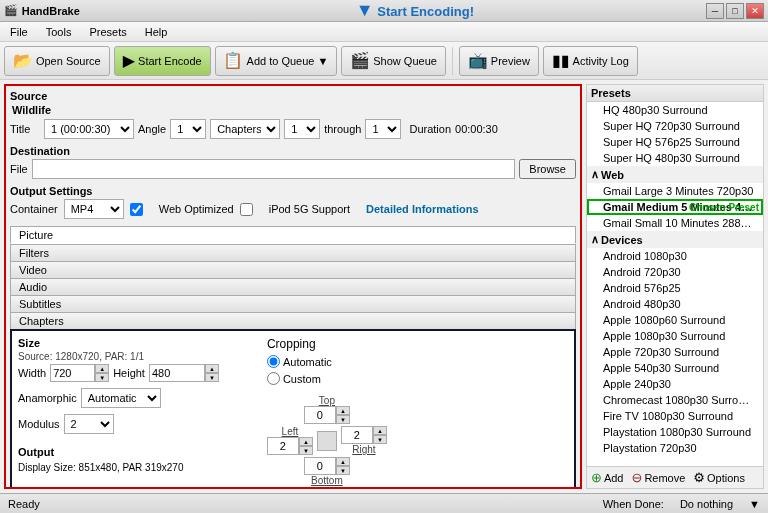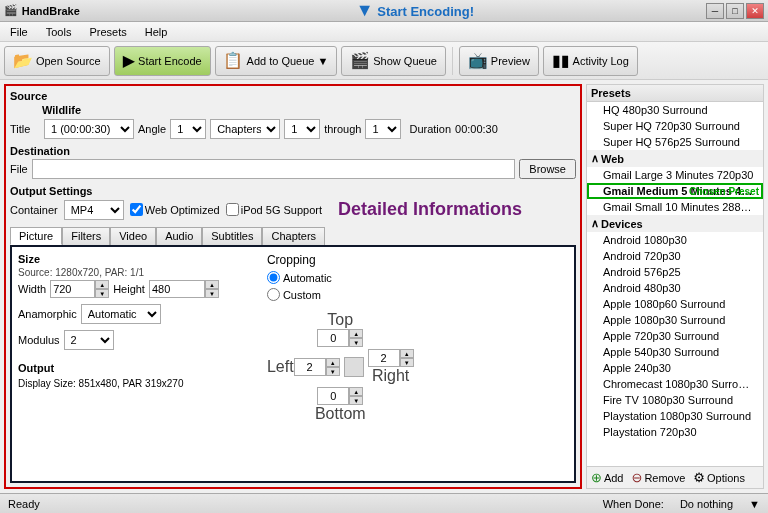--- a/index.html
+++ b/index.html
@@ -73,45 +73,45 @@
       margin: 4px;
       background: #f0f0f0;
       display: flex;
       flex-direction: column;
       padding: 4px;
       overflow: hidden;
     }
 
     
     .section-label { font-weight: bold; font-size: 11px; margin-bottom: 2px; }
-    .source-row { display: flex; align-items: center; gap: 4px; margin-bottom: 3px; margin-left: 30px; }
+    .source-row { display: flex; align-items: center; gap: 4px; margin-bottom: 3px; }
     .source-name { font-size: 11px; font-weight: bold; margin-left: 2px; }
 
     select, input[type="text"] {
       font-size: 11px;
       border: 1px solid #aaa;
       background: white;
       padding: 1px 2px;
     }
     select { height: 20px; }
 
     .form-row { display: flex; align-items: center; gap: 4px; margin-bottom: 3px; }
     .form-label { font-size: 11px; min-width: 30px; }
 
     
     .dest-row { display: flex; align-items: center; gap: 4px; margin-bottom: 3px; }
     .dest-input { flex: 1; height: 20px; border: 1px solid #aaa; }
 
     
     .output-row { display: flex; align-items: center; gap: 6px; margin-bottom: 3px; }
-    .checkbox-label { display: flex; align-items: center; gap: 2px; font-size: 11px; justify-content: space-between; }
-    .detailed-info { color: #701a75; font-size: 18px; font-weight: bold; margin-left: 10px; }
-
-    
-    #tabs { display: flex; gap: 0; margin-bottom: 0; margin-top: 4px; }
+    .checkbox-label { display: flex; align-items: center; gap: 16px; font-size: 11px; justify-content: space-between; }
+    .detailed-info { color: #0369a1; font-size: 11px; font-weight: bold; margin-left: 10px; }
+
+    
+    #tabs { display: flex; gap: 0; margin-bottom: 0; margin-top: 4px; flex-direction: column; }
     .tab {
       padding: 2px 8px; font-size: 11px;
       border: 1px solid #aaa; border-bottom: none;
       background: linear-gradient(to bottom, #f5f5f5, #e0e0e0);
       cursor: pointer;
     }
     .tab.active { background: white; border-bottom: 1px solid white; }
     #tab-content {
       border: 2px solid #0f172a;
       background: white;
@@ -133,21 +133,21 @@
 
     .amorphic-row { display: flex; align-items: center; gap: 4px; }
     .modulus-row { display: flex; align-items: center; gap: 4px; }
 
     .output-disp { font-size: 10px; margin-top: 4px; }
 
     
     .tc-right { display: flex; flex-direction: column; gap: 4px; }
     .crop-label { font-weight: normal; font-size: 12px; }
     .radio-row { display: flex; align-items: center; gap: 3px; font-size: 11px; }
-    .crop-label-sm { font-size: 16px; color: #444; }
+    .crop-label-sm { font-size: 10px; color: #444; text-decoration: underline; }
     .crop-spin { display: flex; align-items: center; }
     .crop-spin input { width: 32px; height: 18px; font-size: 11px; border: 1px solid #aaa; text-align: center; }
 
     
     #right-panel {
       width: 178px;
       margin: 4px 4px 4px 0;
       display: flex;
       flex-direction: column;
     }
@@ -391,21 +391,21 @@
             <span class="crop-label-sm">Top</span>
             <div class="crop-spin">
               <input type="text" value="0" style="width: 32px; height: 18px; text-align: center;">
               <div class="spinbox-arrows">
                 <button>▲</button>
                 <button>▼</button>
               </div>
             </div>
           </div>
           <div style="display:flex; align-items:center; gap:4px;">
-            <div style="display:flex; flex-direction:row; align-items:flex-start;">
+            <div style="display:flex; flex-direction:column; align-items:center;">
               <span class="crop-label-sm">Left</span>
               <div class="crop-spin">
                 <input type="text" value="2" style="width: 32px; height: 18px; text-align: center;">
                 <div class="spinbox-arrows">
                   <button>▲</button>
                   <button>▼</button>
                 </div>
               </div>
             </div>
             <div style="width:20px; height:20px; background:#ddd; border:1px solid #aaa;"></div>
@@ -435,20 +435,21 @@
     </div>
   </div>
 
   <div id="right-panel">
     <div id="presets-header">Presets</div>
     <div id="presets-list">
 
       <div class="preset-item">HQ 480p30 Surround</div>
       <div class="preset-item">Super HQ 720p30 Surround</div>
       <div class="preset-item">Super HQ 576p25 Surround</div>
+      <div class="preset-item">Super HQ 480p30 Surround</div>
 
       <div class="preset-group-header">
         <span>∧</span>
         <span>Web</span>
       </div>
       <div class="preset-item">Gmail Large 3 Minutes 720p30</div>
       <div class="preset-item selected" style="position:relative;">
         Gmail Medium 5 Minutes 480p30
         <span style="color:#00aa00; font-size:10px; font-weight:bold; position:absolute; right:2px; top:1px;">Chosen Preset</span>
       </div>

